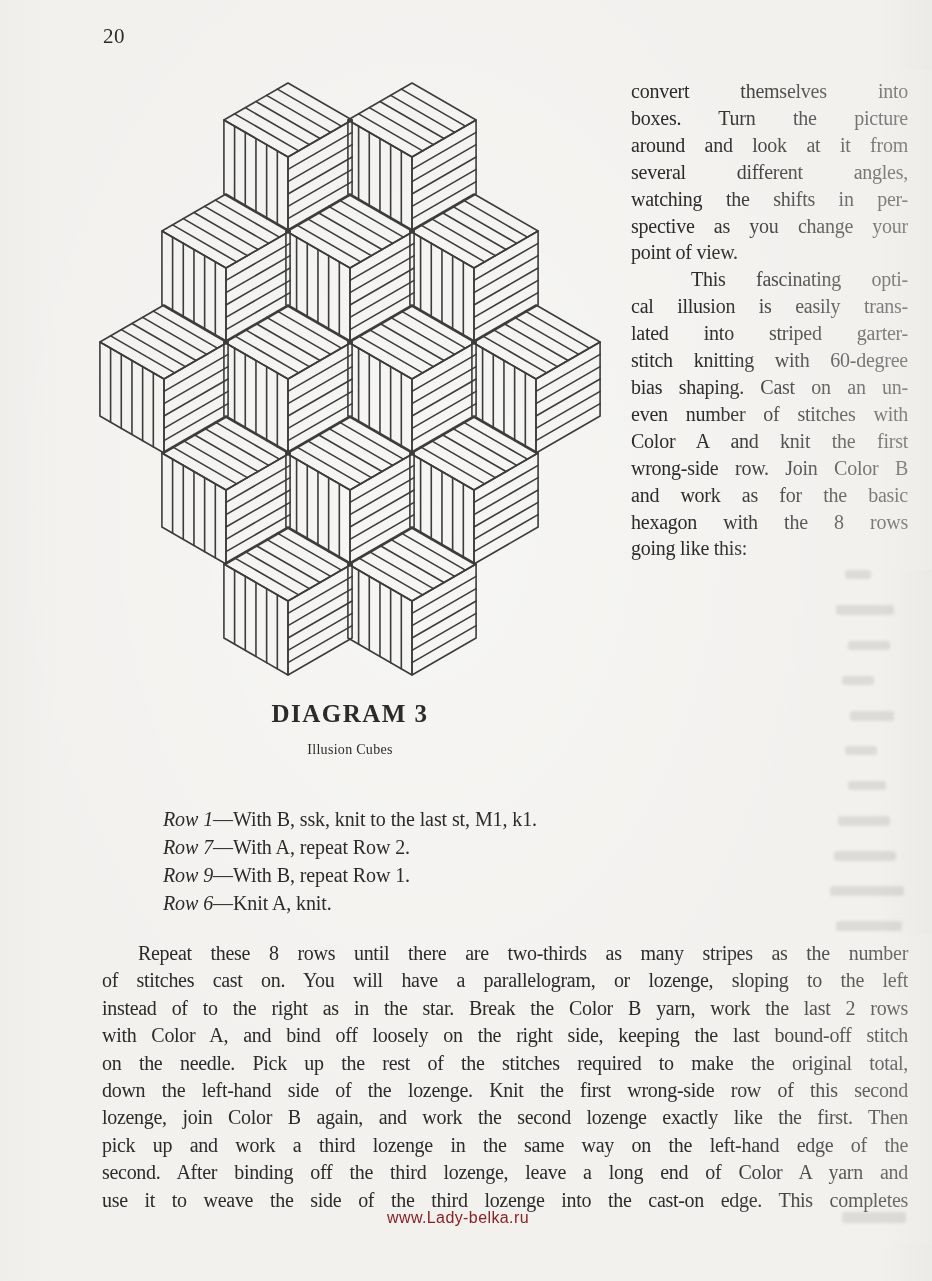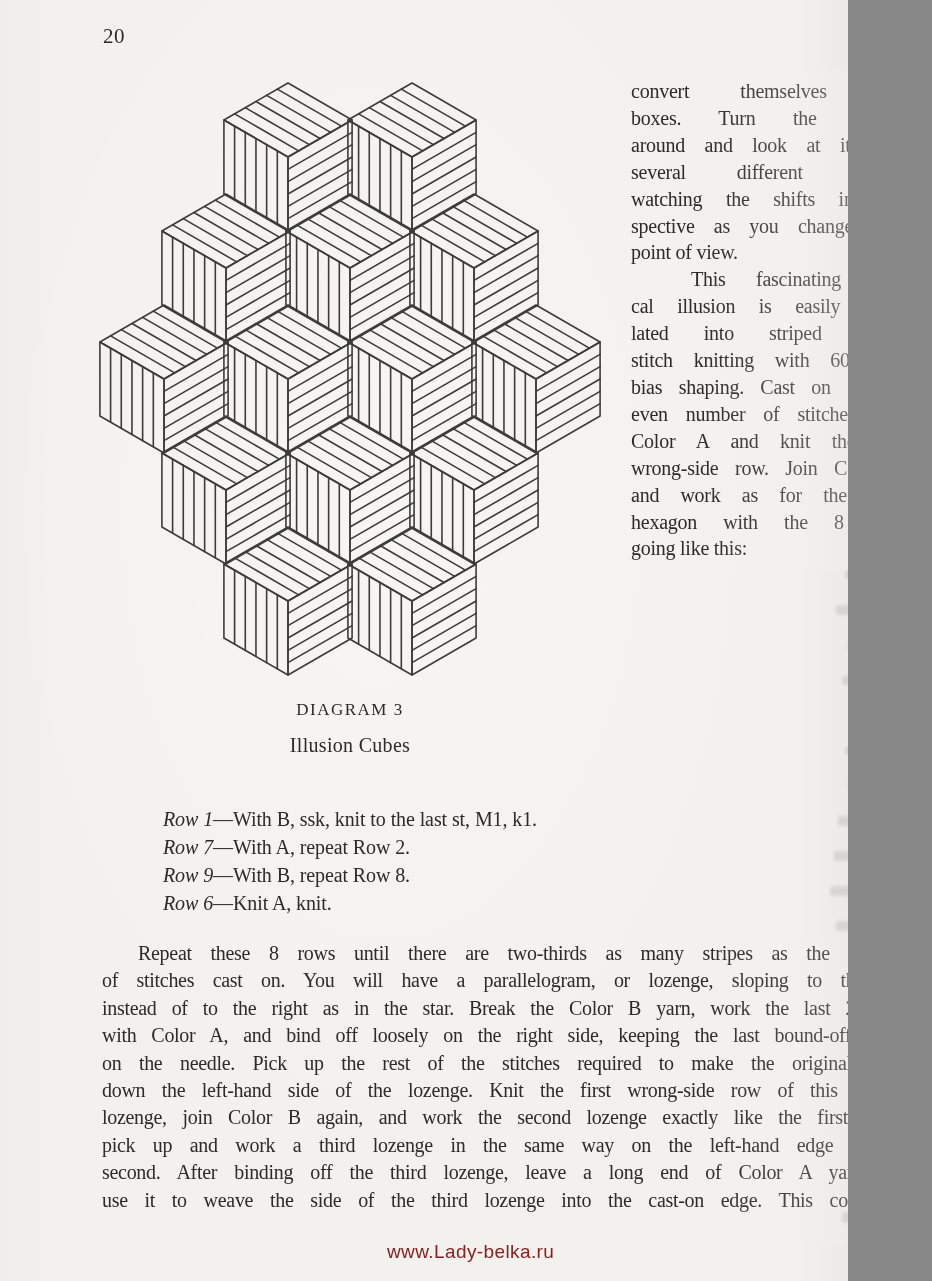--- a/index.html
+++ b/index.html
@@ -1,50 +1,50 @@
 <!DOCTYPE html>
 <html><head>
 <meta charset="utf-8">
 <style>
   html,body{margin:0;padding:0;background:#888;}
   .page{
-    position:relative;width:848px;height:1281px;overflow:hidden;
+    position:relative;width:932px;height:1281px;overflow:hidden;
     background:
       radial-gradient(ellipse at 45% 40%, rgba(255,255,255,.35), rgba(0,0,0,0) 60%),
       linear-gradient(90deg, #efeeeb 0%, #f2f1ee 6%, #f2f1ee 94%, #ebeae6 100%),
       #f1f0ed;
     font-family:"Liberation Serif","DejaVu Serif",serif;
     color:#2d2b29;
   }
   .pageno{position:absolute;left:103px;top:24px;font-size:21px;letter-spacing:.5px;}
   #figure-svg{position:absolute;left:95px;top:74px;width:512px;height:610px;}
   .caption{position:absolute;left:100px;top:700px;width:500px;text-align:center;}
-  .cap-title{font-weight:normal;font-size:17px;letter-spacing:1.5px;}
-  .cap-sub{font-size:20px;margin-top:14px;letter-spacing:.3px;}
+  .cap-title{font-weight:bold;font-size:25px;letter-spacing:1.5px;}
+  .cap-sub{font-size:14px;margin-top:14px;letter-spacing:.3px;}
   .rcol{
     position:absolute;left:631px;top:78px;width:277px;
     font-size:20px;line-height:26.9px;letter-spacing:-0.25px;
   }
   .bpara{
     position:absolute;left:102px;top:940px;width:806px;
     font-size:20px;line-height:27.4px;letter-spacing:-0.3px;
   }
   .jline{text-align:justify;text-align-last:justify;white-space:normal;}
   .jline.endp{text-align-last:left;}
   .rcol .ind{text-indent:60px;}
   .bpara .ind{text-indent:36px;}
   #rows-block{
     position:absolute;left:163px;top:805px;width:560px;
     font-size:20px;line-height:28px;letter-spacing:-0.1px;
   }
   #rows-block .lead{font-style:italic;}
   #watermark{
     position:absolute;left:387px;top:1209px;
     font-family:"Liberation Sans","DejaVu Sans",sans-serif;
-    font-size:19px;letter-spacing:.4px;margin-top:32px;
+    font-size:16px;letter-spacing:.4px;
   }
   .rfade{
     position:absolute;left:700px;top:70px;width:232px;height:500px;
     background:linear-gradient(90deg, rgba(242,241,238,0) 0%, rgba(242,241,238,.38) 70%, rgba(240,239,236,.5) 100%);
     pointer-events:none;
   }
   .pfade{
     position:absolute;left:700px;top:935px;width:232px;height:310px;
     background:linear-gradient(90deg, rgba(242,241,238,0) 0%, rgba(242,241,238,.3) 80%, rgba(240,239,236,.42) 100%);
     pointer-events:none;
@@ -338,21 +338,21 @@
       <div class="jline">wrong-side row. Join Color B</div>
       <div class="jline">and work as for the basic</div>
       <div class="jline">hexagon with the 8 rows</div>
       <div class="jline endp">going like this:</div>
     </div>
   <div class="rfade"></div>
 
   <div id="rows-block">
       <div><span class="lead">Row 1</span><span>—With B, ssk, knit to the last st, M1, k1.</span></div>
       <div><span class="lead">Row 7</span><span>—With A, repeat Row 2.</span></div>
-      <div><span class="lead">Row 9</span><span>—With B, repeat Row 8.</span></div>
+      <div><span class="lead">Row 9</span><span>—With B, repeat Row 1.</span></div>
       <div><span class="lead">Row 6</span><span>—Knit A, knit.</span></div>
     </div>
 
   <div id="paragraph" class="bpara">
       <div class="jline ind">Repeat these 8 rows until there are two-thirds as many stripes as the number</div>
       <div class="jline">of stitches cast on. You will have a parallelogram, or lozenge, sloping to the left</div>
       <div class="jline">instead of to the right as in the star. Break the Color B yarn, work the last 2 rows</div>
       <div class="jline">with Color A, and bind off loosely on the right side, keeping the last bound-off stitch</div>
       <div class="jline">on the needle. Pick up the rest of the stitches required to make the original total,</div>
       <div class="jline">down the left-hand side of the lozenge. Knit the first wrong-side row of this second</div>

